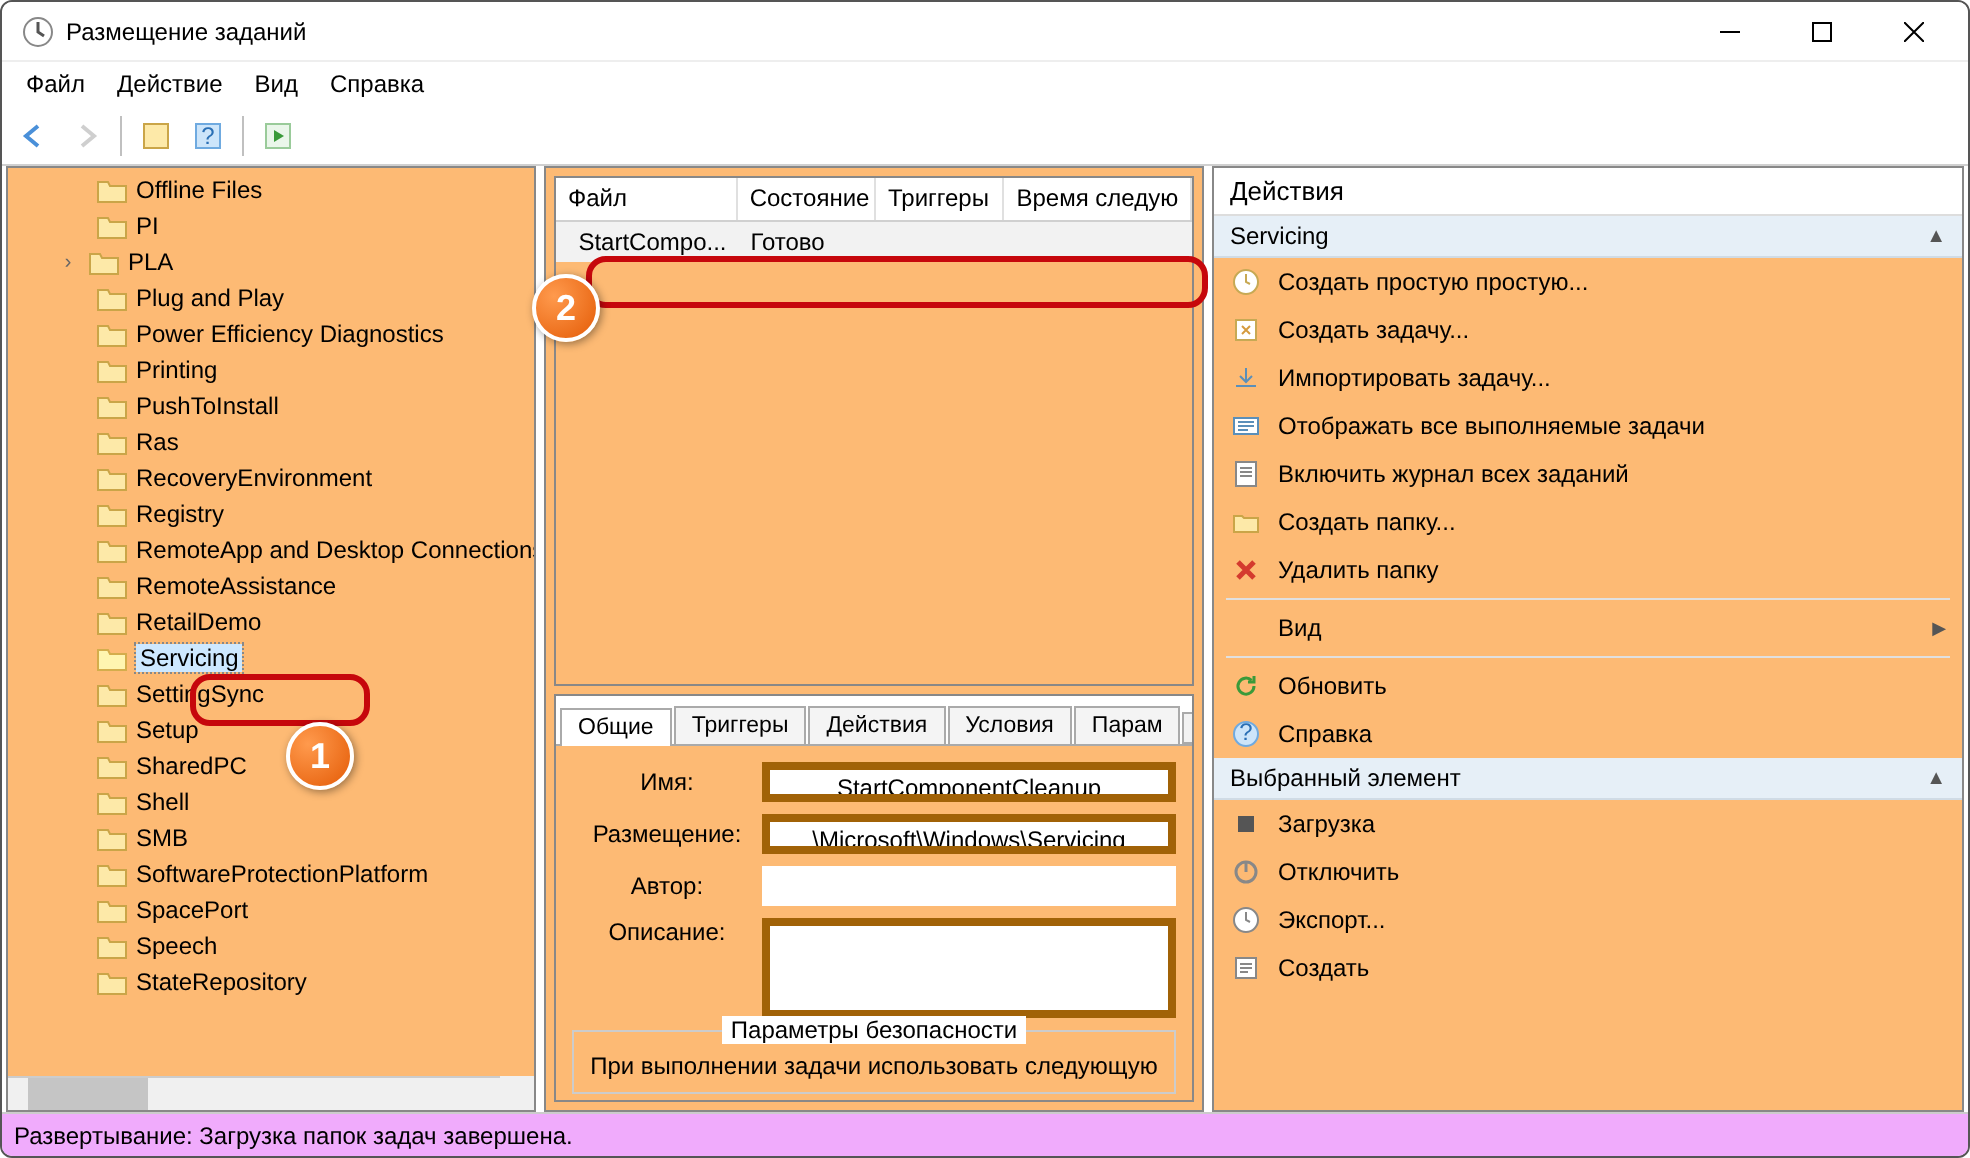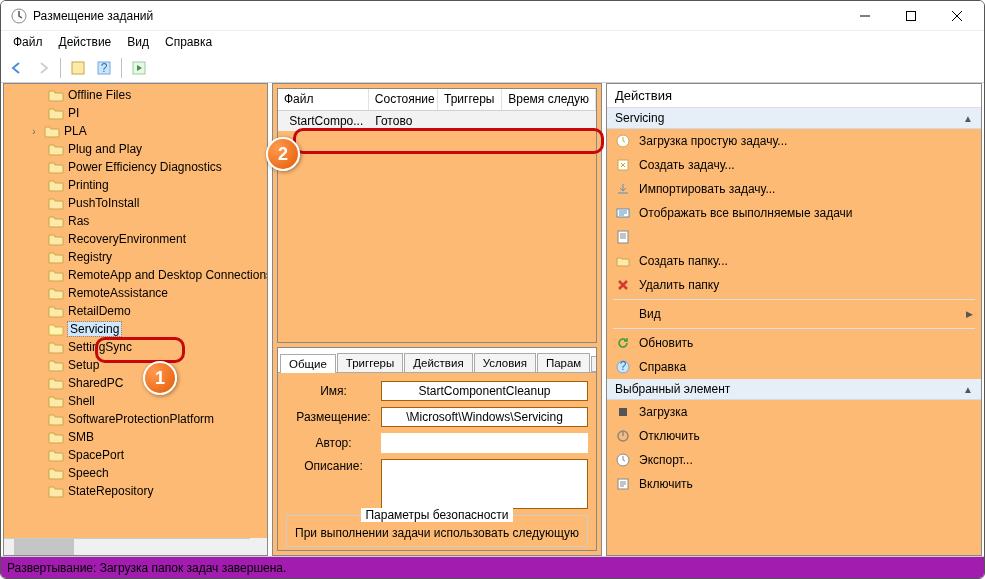--- a/index.html
+++ b/index.html
@@ -52,38 +52,38 @@
 
 .mid-bot { flex: 1; margin: 0 4px 4px 4px; border: 1px solid #888; overflow: hidden; display: flex; flex-direction: column; }
 .tabs { display: flex; align-items: flex-end; height: 24px; background: #fff; padding: 2px 2px 0 2px; }
 .tab { padding: 3px 8px; border: 1px solid #aaa; border-bottom: none; background: #f4f4f4; margin-right: 1px; font-size: 11.5px; position: relative; }
 .tab.active { background: #fff; top: 1px; }
 .tab-scroll { margin-left: auto; display: flex; gap: 1px; }
 .tab-scroll .sbt { width: 16px; height: 16px; background: #f2f2f2; border: 1px solid #aaa; display: flex; align-items: center; justify-content: center; font-size: 9px; }
 .tab-body { flex: 1; border-top: 1px solid #aaa; padding: 8px; overflow: hidden; text-align: center; }
 .form-row { display: flex; align-items: center; margin-bottom: 6px; }
 .form-row label { width: 95px; }
-.form-row .val { flex: 1; background: #fff; border: 1px solid #a16207; padding: 2px 4px; height: 20px; overflow: hidden; white-space: nowrap; }
+.form-row .val { flex: 1; background: #fff; border: 4px solid #a16207; padding: 2px 4px; height: 20px; overflow: hidden; white-space: nowrap; }
 .groupbox { border: 1px solid #ccc; padding: 6px; margin-top: 6px; }
 .groupbox .legend { position: relative; top: -14px; background: #fff; padding: 0 4px; display: inline-block; }
 
 
 .right .hdr { padding: 4px 8px; font-size: 13px; border-bottom: 1px solid #ddd; background: #fff; }
 .right .section { background: #e6eff7; padding: 3px 8px; font-size: 12px; display: flex; align-items: center; justify-content: space-between; border-bottom: 1px solid #d0dbe5; }
 .right .section .arr { font-size: 10px; color: #555; }
 .action-list { overflow-y: auto; }
 .action-item { display: flex; align-items: center; height: 24px; padding: 0 8px; gap: 8px; }
 .action-item .ico { width: 16px; height: 16px; flex-shrink: 0; display: flex; align-items: center; justify-content: center; }
 .action-item .ico svg { width: 14px; height: 14px; }
 .action-item .txt { flex: 1; }
 .action-item .sub-arr { font-size: 9px; color: #555; }
 .action-sep { height: 1px; background: #e0e0e0; margin: 2px 6px; }
 
 
-.statusbar { height: 22px; border-top: 1px solid #ccc; padding: 2px 6px; display: flex; align-items: center; font-size: 12px; background: #a21caf; }
+.statusbar { height: 22px; border-top: 1px solid #ccc; padding: 2px 6px; display: flex; align-items: center; font-size: 12px; background: #f0abfc; }
 
 
 .callout { position: absolute; border: 3px solid #c6070c; border-radius: 10px; pointer-events: none; z-index: 20; }
 .badge { position: absolute; width: 34px; height: 34px; border-radius: 50%; background: radial-gradient(circle at 30% 30%, #ff9a4d, #e45b06); color: #fff; font-weight: bold; font-size: 18px; display: flex; align-items: center; justify-content: center; border: 2px solid #fff; box-shadow: 1px 1px 4px rgba(0,0,0,.4); z-index: 21; pointer-events: none; }
 
 
 .folder svg { width: 16px; height: 14px; }
 </style>
 </head>
 <body>
@@ -263,27 +263,27 @@
           <div class="tree-item">
             <span class="folder"><svg viewBox="0 0 16 14">
                 <path d="M1 3h5l1 2h8v8H1z" fill="#fde9a8" stroke="#caa548"></path>
               </svg></span>
             <span class="label">Shell</span>
           </div>
           <div class="tree-item">
             <span class="folder"><svg viewBox="0 0 16 14">
                 <path d="M1 3h5l1 2h8v8H1z" fill="#fde9a8" stroke="#caa548"></path>
               </svg></span>
+            <span class="label">SMB</span>
+          </div>
+          <div class="tree-item">
+            <span class="folder"><svg viewBox="0 0 16 14">
+                <path d="M1 3h5l1 2h8v8H1z" fill="#fde9a8" stroke="#caa548"></path>
+              </svg></span>
             <span class="label">SoftwareProtectionPlatform</span>
-          </div>
-          <div class="tree-item">
-            <span class="folder"><svg viewBox="0 0 16 14">
-                <path d="M1 3h5l1 2h8v8H1z" fill="#fde9a8" stroke="#caa548"></path>
-              </svg></span>
-            <span class="label">SMB</span>
           </div>
           <div class="tree-item">
             <span class="folder"><svg viewBox="0 0 16 14">
                 <path d="M1 3h5l1 2h8v8H1z" fill="#fde9a8" stroke="#caa548"></path>
               </svg></span>
             <span class="label">SpacePort</span>
           </div>
           <div class="tree-item">
             <span class="folder"><svg viewBox="0 0 16 14">
                 <path d="M1 3h5l1 2h8v8H1z" fill="#fde9a8" stroke="#caa548"></path>
@@ -371,21 +371,21 @@
         <span class="arr">▲</span>
       </div>
       <div id="actions1">
           <div class="action-item">
             <span class="ico">
               <svg viewBox="0 0 14 14">
                 <circle cx="7" cy="7" r="6" fill="#fff" stroke="#c7a954"></circle>
                 <path d="M7 3v4l2 1" stroke="#c7a954" fill="none"></path>
               </svg>
             </span>
-            <span class="txt">Загрузка простую задачу...</span>
+            <span class="txt">Создать простую простую...</span>
           </div>
           <div class="action-item">
             <span class="ico">
               <svg viewBox="0 0 14 14">
                 <rect x="2" y="2" width="10" height="10" fill="#fff" stroke="#c7a954"></rect>
                 <path d="M5 5l4 4M9 5l-4 4" stroke="#d59b3e"></path>
               </svg>
             </span>
             <span class="txt">Создать задачу...</span>
           </div>
@@ -407,20 +407,21 @@
             </span>
             <span class="txt">Отображать все выполняемые задачи</span>
           </div>
           <div class="action-item">
             <span class="ico">
               <svg viewBox="0 0 14 14">
                 <rect x="2" y="1" width="10" height="12" fill="#fff" stroke="#888"></rect>
                 <path d="M4 4h6M4 6h6M4 8h6" stroke="#888"></path>
               </svg>
             </span>
+            <span class="txt">Включить журнал всех заданий</span>
           </div>
           <div class="action-item">
             <span class="ico">
               <svg viewBox="0 0 14 14">
                 <path d="M1 4h4l1 1h7v7H1z" fill="#fde9a8" stroke="#caa548"></path>
               </svg>
             </span>
             <span class="txt">Создать папку...</span>
           </div>
           <div class="action-item">
@@ -488,21 +489,21 @@
             </span>
             <span class="txt">Экспорт...</span>
           </div>
           <div class="action-item">
             <span class="ico">
               <svg viewBox="0 0 14 14">
                 <rect x="2" y="2" width="10" height="10" fill="#fff" stroke="#888"></rect>
                 <path d="M4 5h6M4 7h6M4 9h4" stroke="#888"></path>
               </svg>
             </span>
-            <span class="txt">Включить</span>
+            <span class="txt">Создать</span>
           </div>
         </div>
     </div>
   </div>
 
 </div>
 
 <div class="statusbar">
   <span>Развертывание:  Загрузка папок задач завершена.</span>
 </div>

